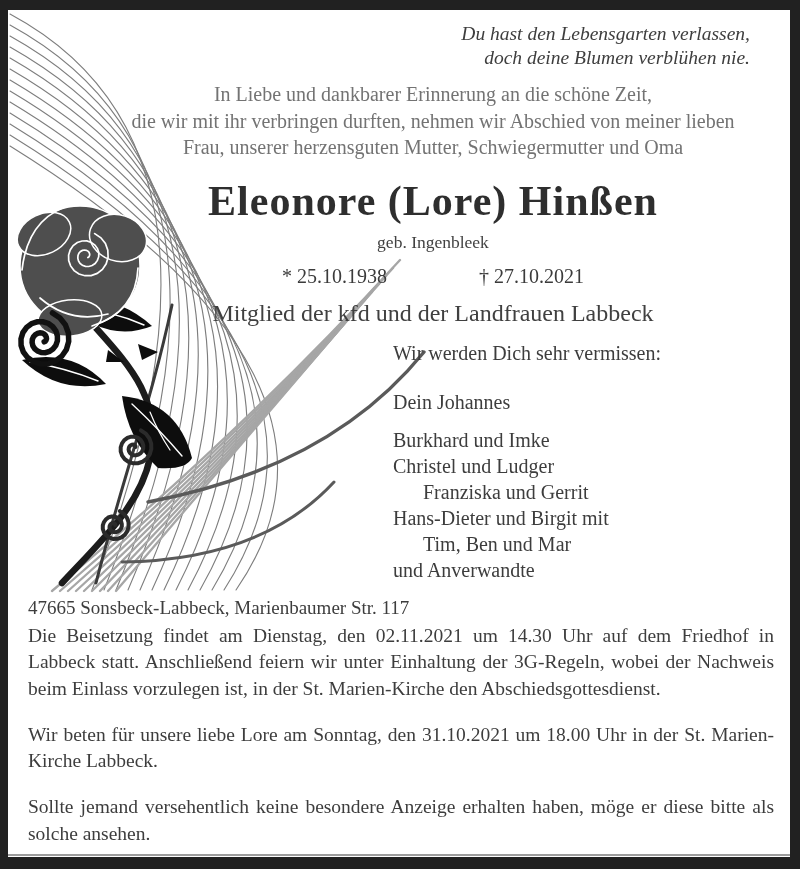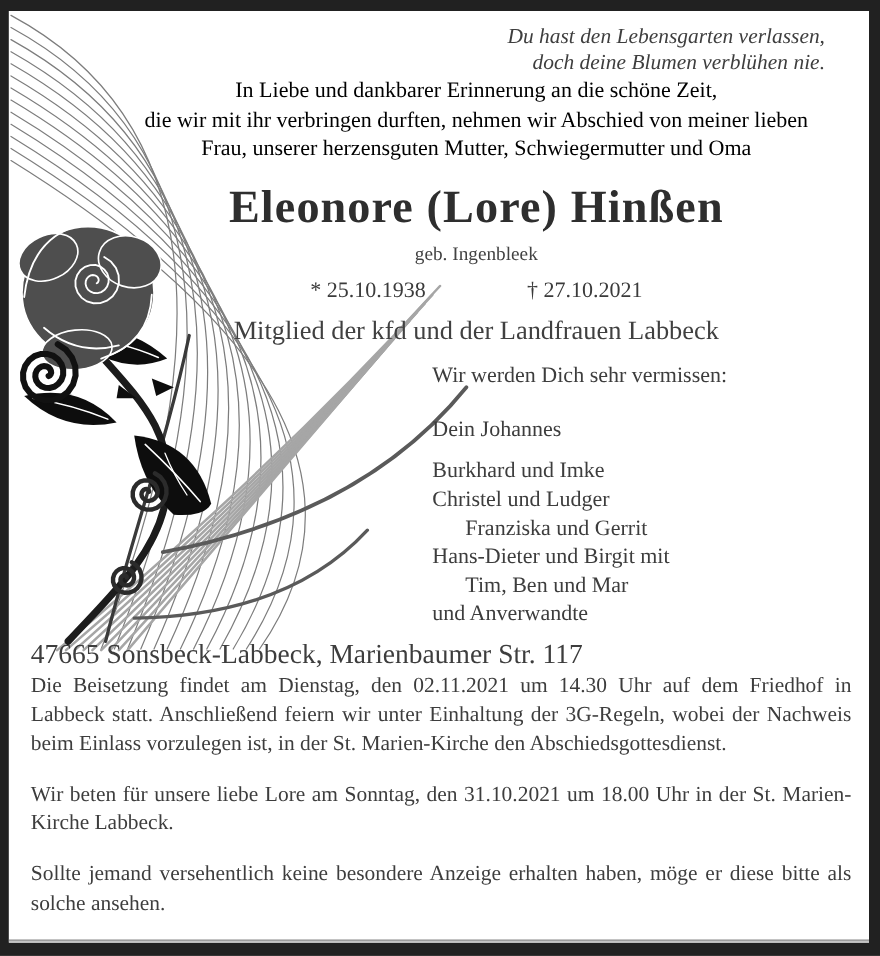--- a/index.html
+++ b/index.html
@@ -16,40 +16,40 @@
     position:absolute;left:0;top:0;width:440px;height:600px;z-index:0;
   }
   .content{
     position:relative;z-index:1;padding:8px 16px 0 20px;
   }
   .epigraph{
     text-align:right;font-style:italic;font-size:19.5px;line-height:23.5px;
     margin:4px 24px 0 0;color:#3e3e3e;
   }
   .center-col{margin-left:64px;text-align:center;}
-  .intro{font-size:20px;line-height:26.5px;color:#000000;}
+  .intro{font-size:20px;line-height:26.5px;margin-top:12px;color:#737373;}
   .name{
     font-size:42px;font-weight:700;letter-spacing:1px;color:#2e2e2e;
     margin-top:16px;line-height:48px;
   }
   .maiden{font-size:17.5px;margin-top:6px;line-height:22px;color:#424242;}
   .dates{
     display:flex;justify-content:center;gap:92px;
     font-size:20px;margin-top:10px;line-height:26px;color:#3b3b3b;
   }
   .membership{font-size:24px;margin-top:12px;line-height:25px;color:#404040;}
   .family{
     margin:14px 0 0 365px;font-size:20px;line-height:26px;
     text-align:left;color:#3d3d3d;
   }
   .family-heading{margin-bottom:23px;}
   .fline{display:block;}
   .fline.gap{margin-top:12px;}
   .fline.indent{padding-left:30px;}
-  .address{margin-top:12px;font-size:25px;line-height:26px;color:#3d3d3d;}
+  .address{margin-top:12px;font-size:19px;line-height:26px;color:#3d3d3d;}
   .para{
     margin-top:2px;font-size:19.5px;line-height:26.5px;
     text-align:justify;color:#3d3d3d;
   }
   .bottom-rule{
     position:absolute;left:0;right:0;bottom:1px;height:2px;
     background:#9c9c9c;z-index:2;
   }
 </style>
 </head>

